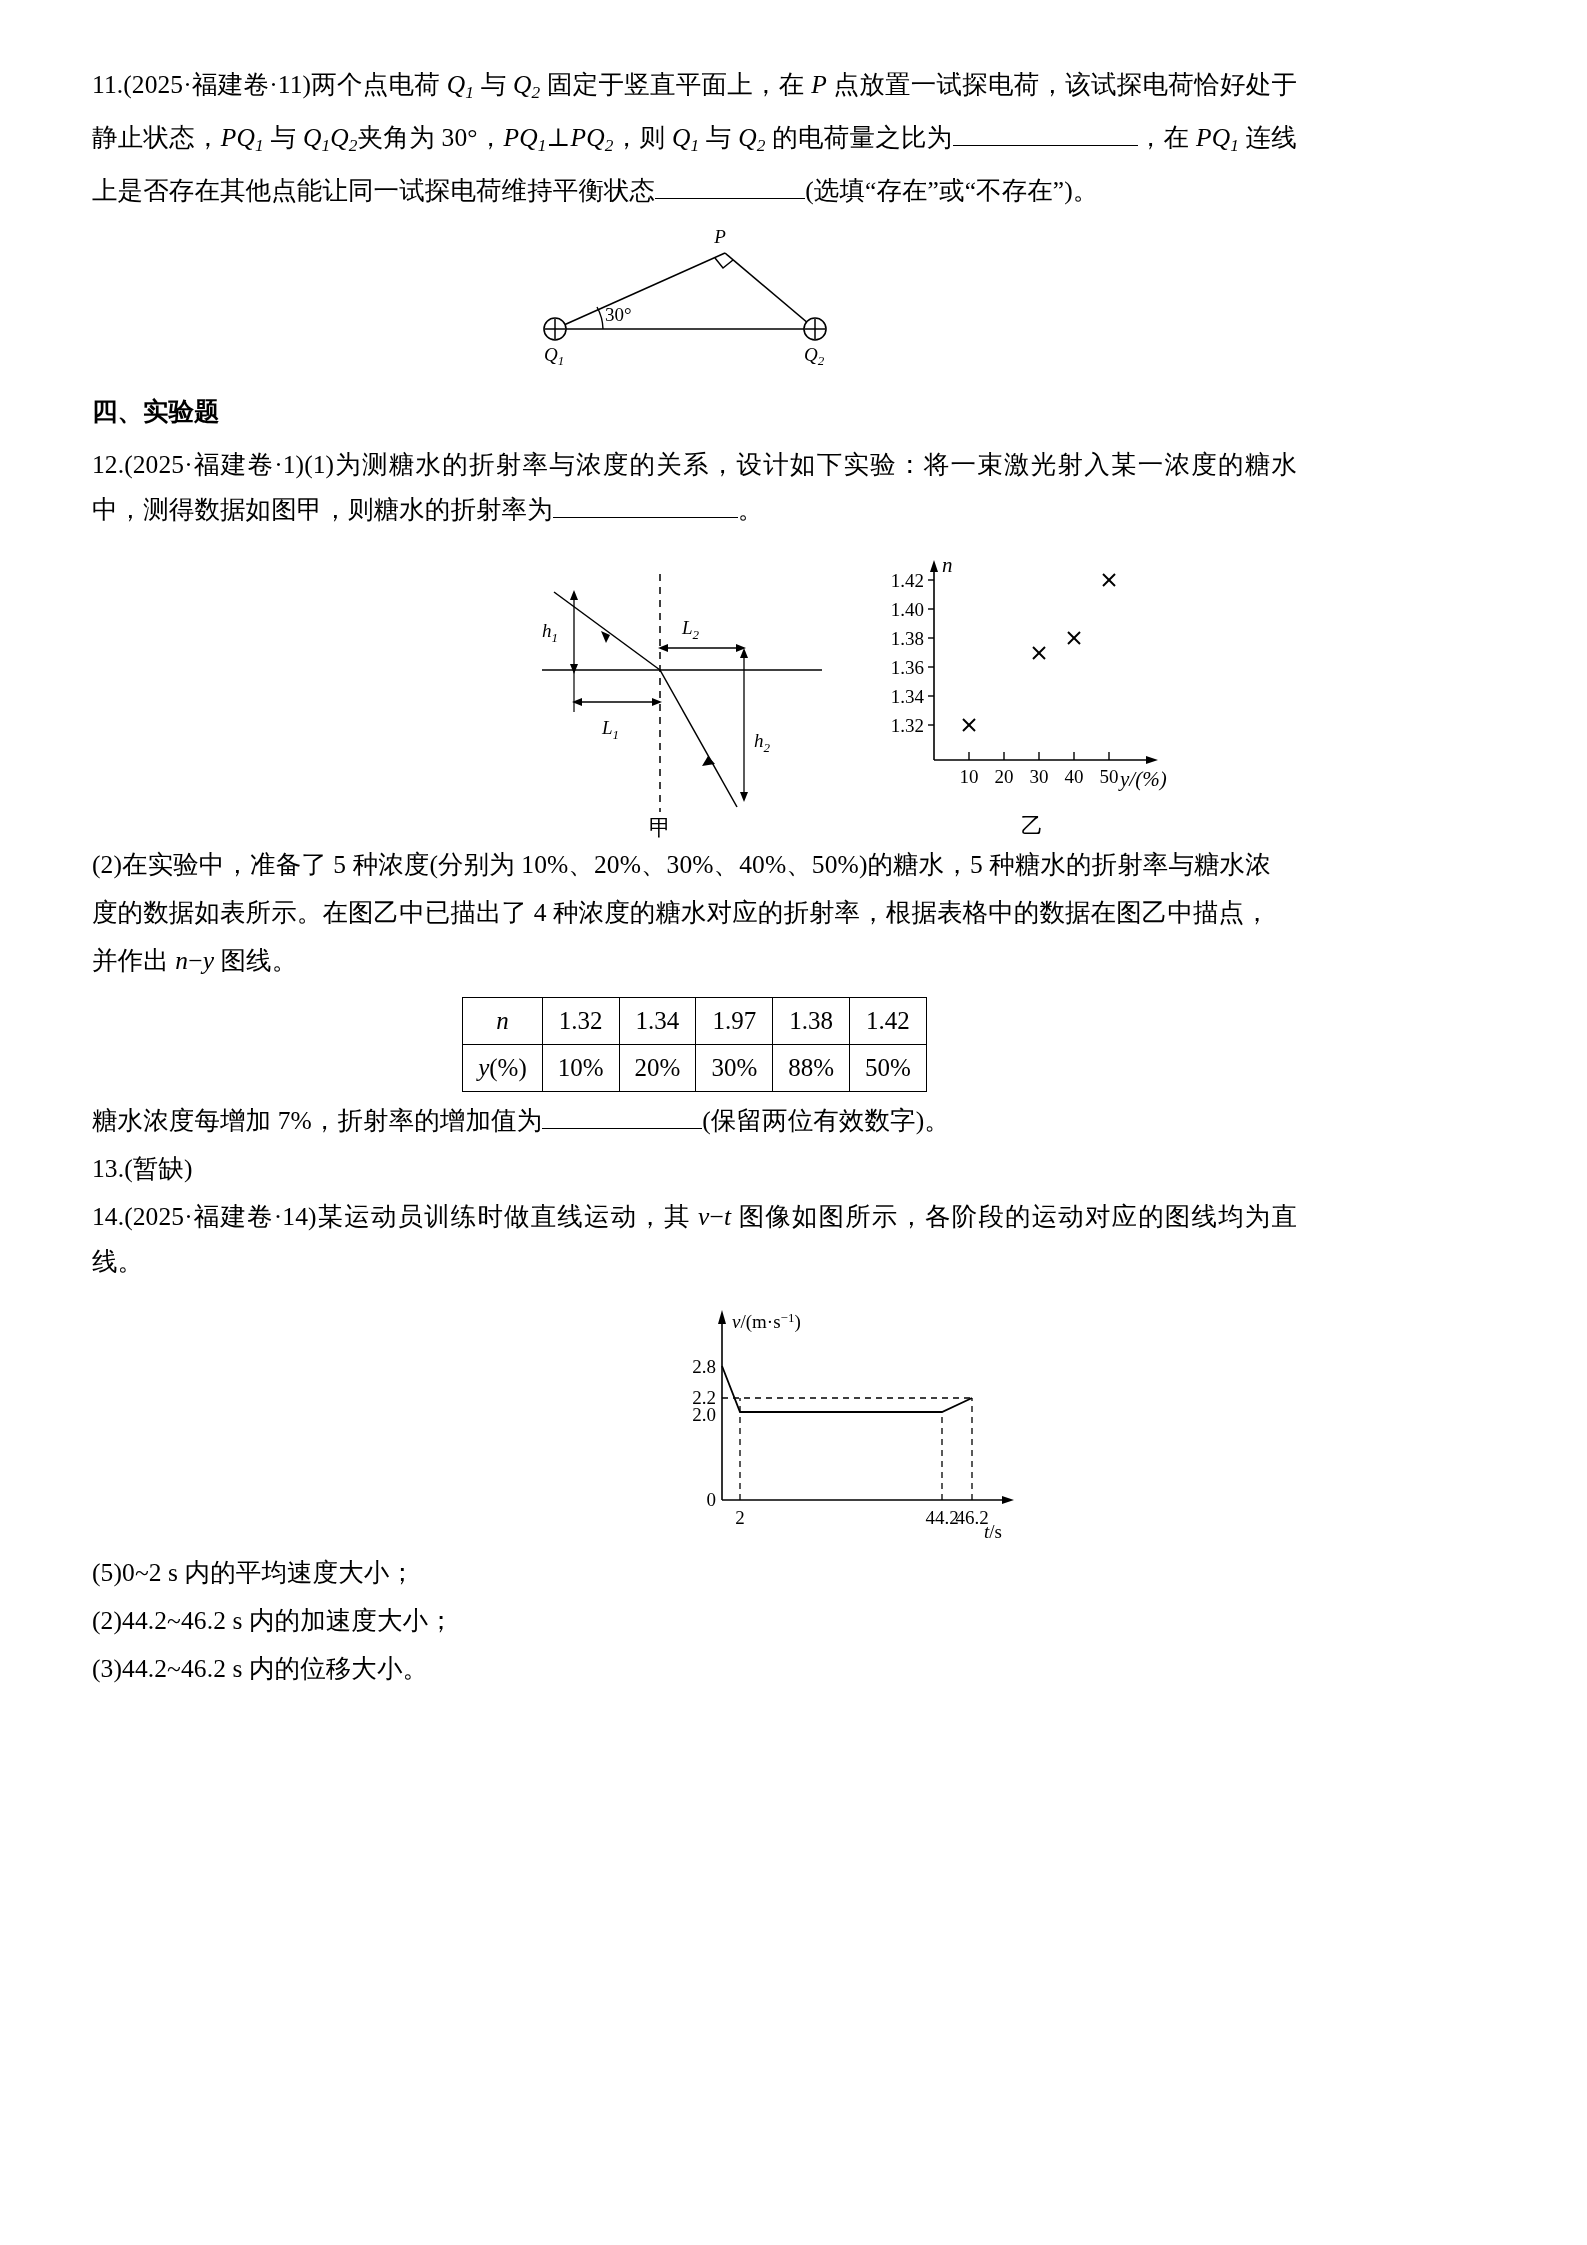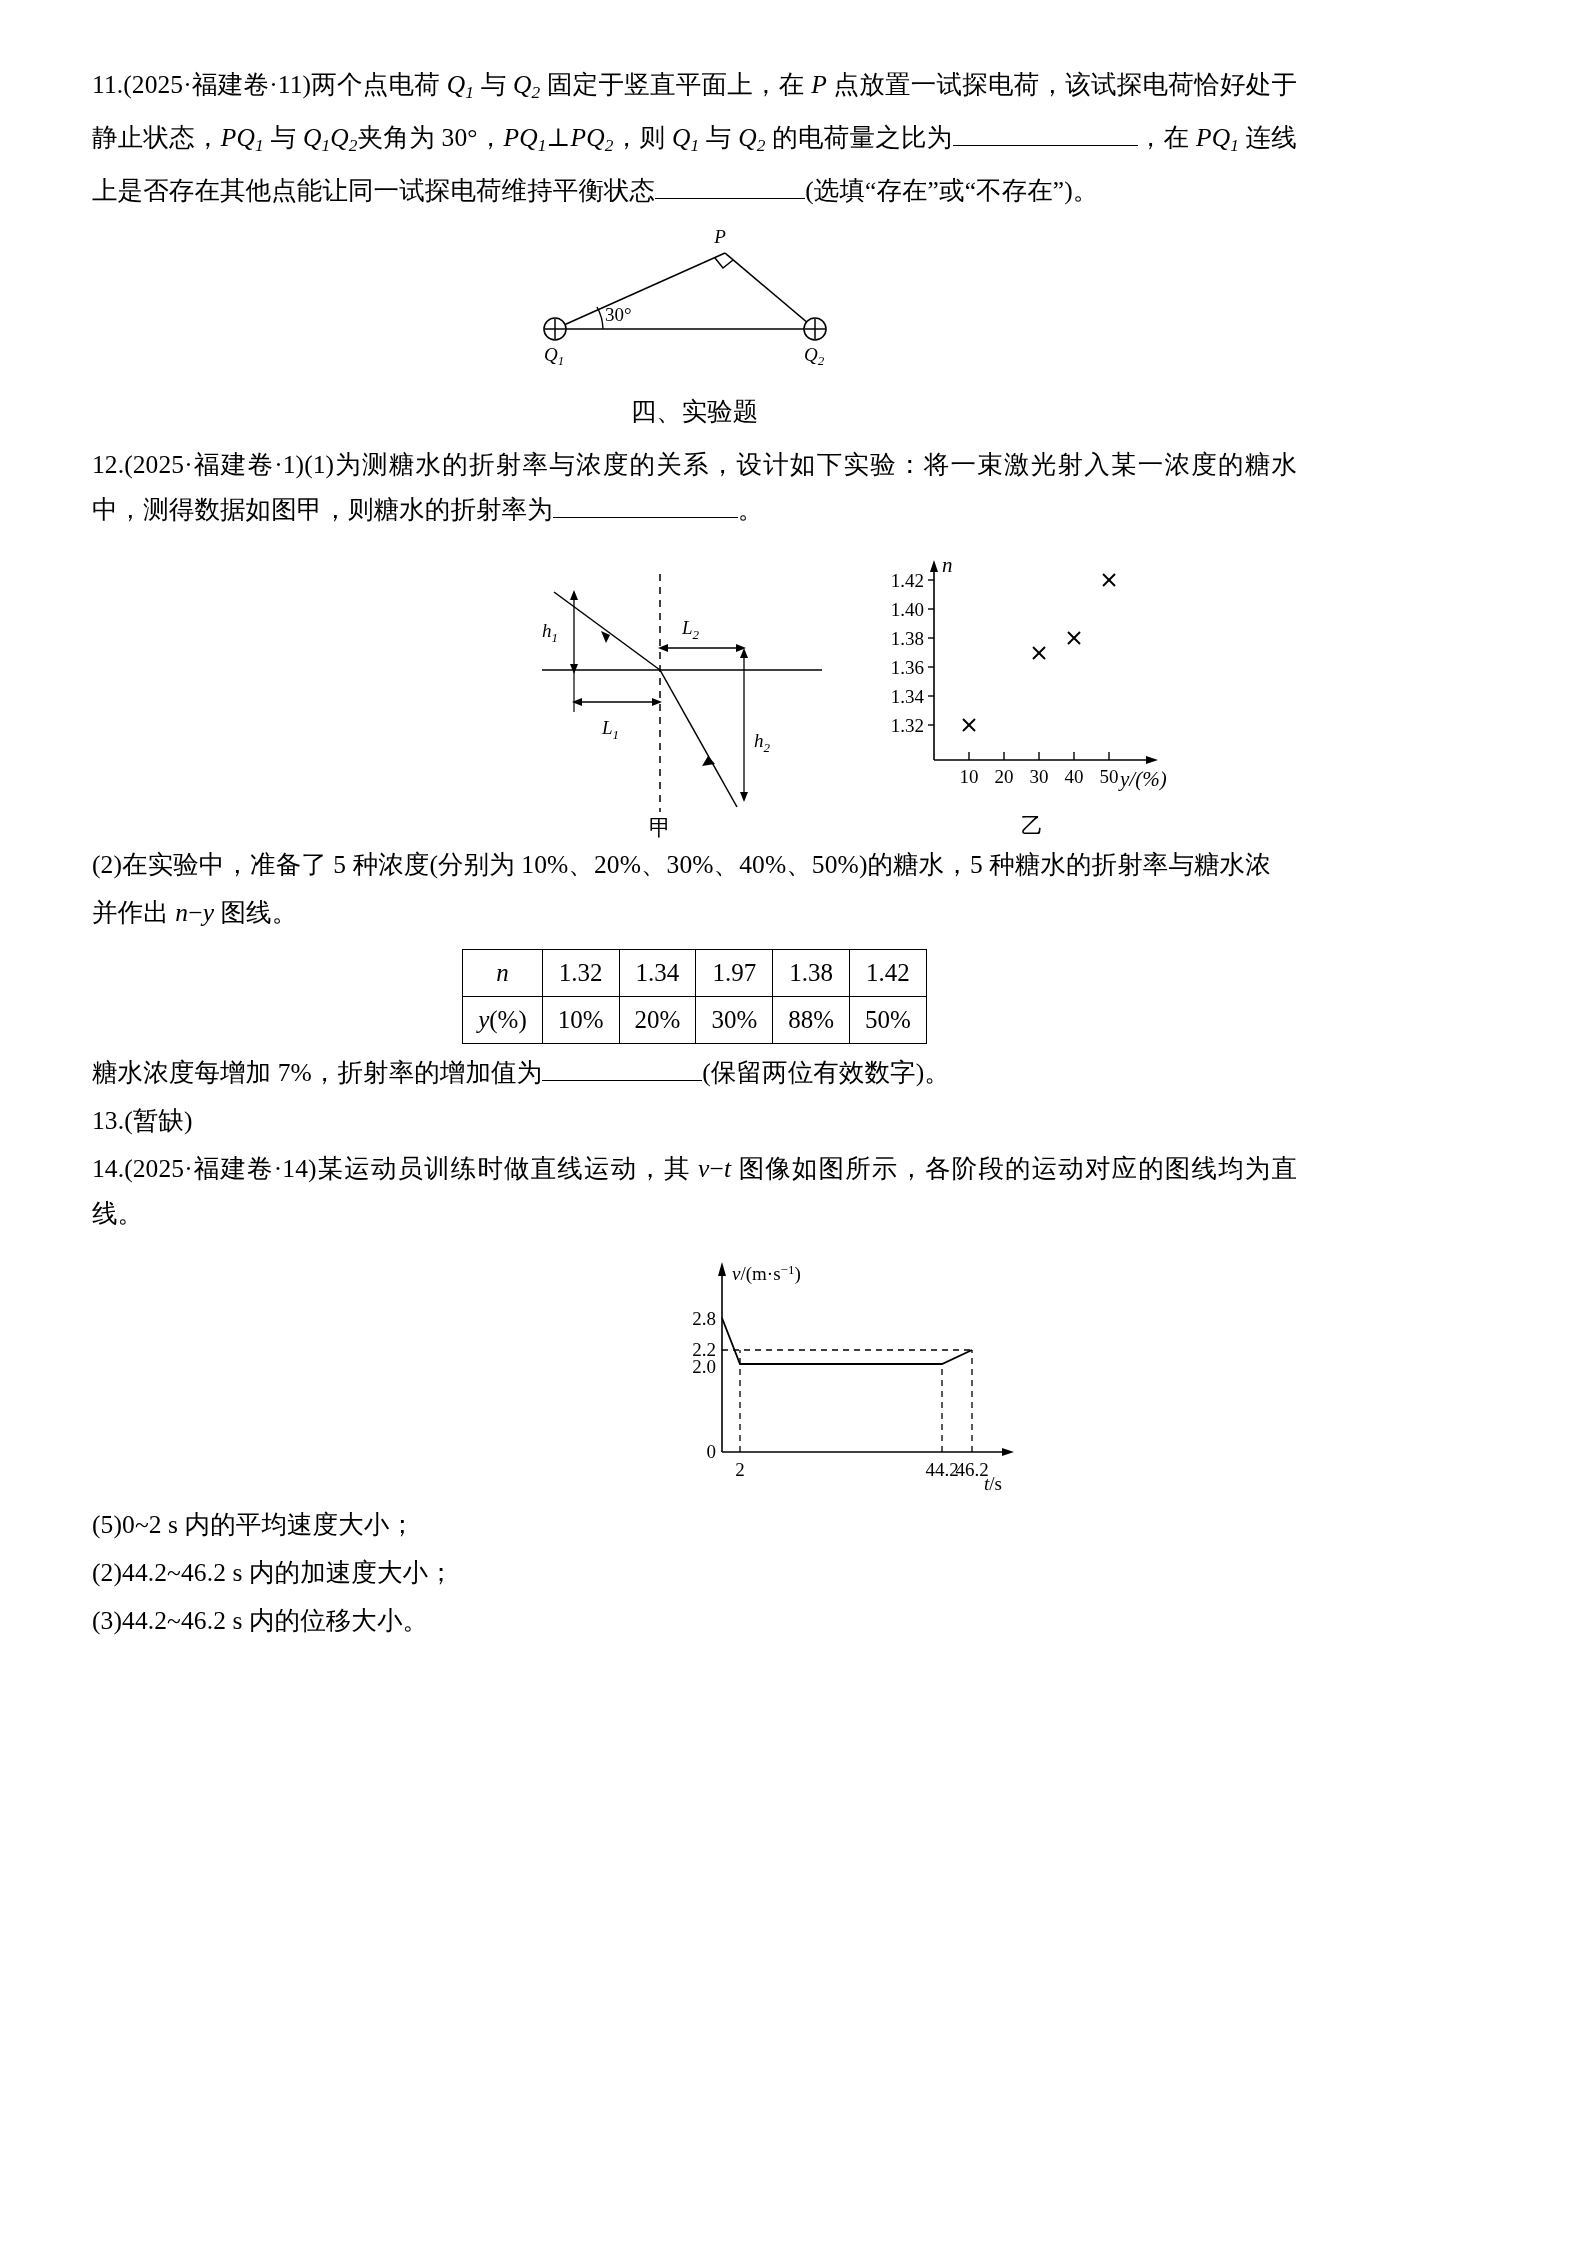--- a/index.html
+++ b/index.html
@@ -22,24 +22,23 @@
   .para {
     font-size: 25.5px;
     line-height: 45px;
     text-align: justify;
     text-justify: inter-ideograph;
     margin: 0 0 3px 0;
     letter-spacing: 0.1px;
   }
   .sec-head {
     font-size: 25.5px;
-    font-weight: normal;
+    font-weight: bold;
     line-height: 45px;
     margin: 18px 0 8px 0;
-    text-align: center;
   }
   .it { font-style: italic; }
   .blank { display:inline-block; border-bottom:1.6px solid #000; vertical-align: baseline; }
   sub { font-size: 0.68em; vertical-align: -0.28em; }
 
   
   .fig-wrap { position: relative; width: 100%; }
   .center { display:flex; justify-content:center; }
 
   
@@ -205,20 +204,21 @@
           <line x1="241" y1="32" x2="253" y2="44"></line>
             <line x1="253" y1="32" x2="241" y2="44"></line>
         </g>
       </g>
 
       <text x="170" y="291" text-anchor="middle" style="font-size:22px;">乙</text>
     </svg>
   </div>
 
   <p class="para">(2)在实验中，准备了 5 种浓度(分别为 10%、20%、30%、40%、50%)的糖水，5 种糖水的折射率与糖水浓</p>
+  <p class="para">度的数据如表所示。在图乙中已描出了 4 种浓度的糖水对应的折射率，根据表格中的数据在图乙中描点，</p>
   <p class="para">
     <span>并作出 </span><span class="it">n</span><span>−</span><span class="it">y</span><span> 图线。</span>
   </p>
 
   <table class="datatable">
     <tbody>
         <tr>
       <td class="it">n</td>
       <td>1.32</td>
       <td>1.34</td>

